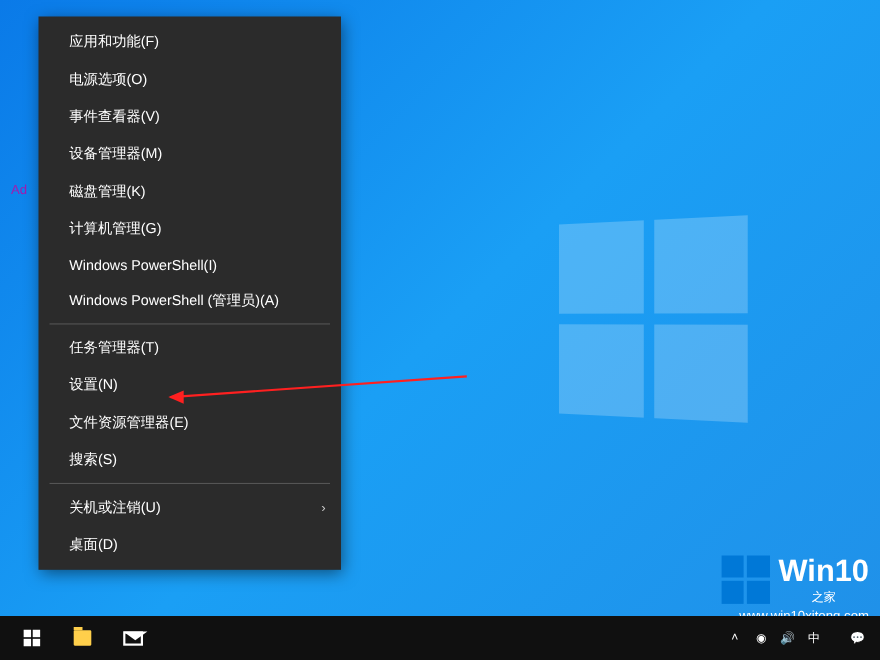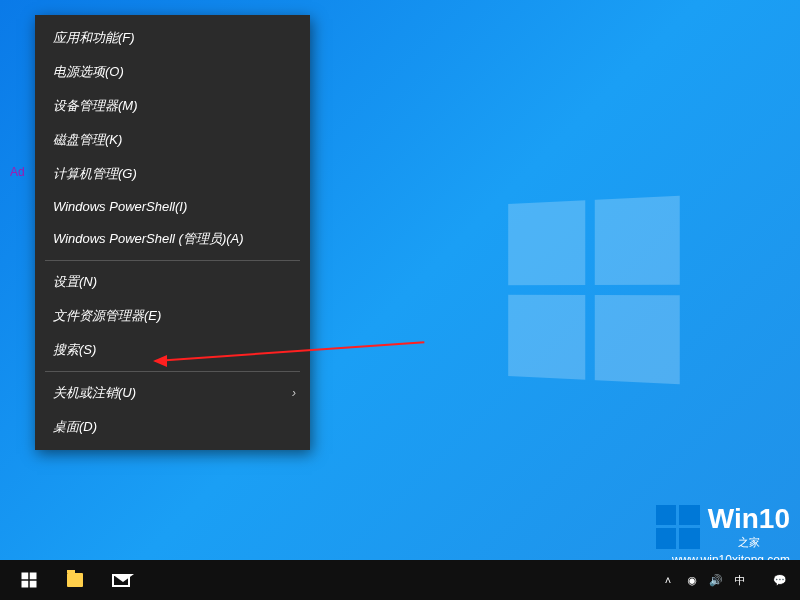--- a/index.html
+++ b/index.html
@@ -20,25 +20,24 @@
       color: #a21caf; font-size: 12px;
     }
     .context-menu {
       position: absolute; left: 35px; top: 15px;
       width: 275px;
       background: #2b2b2b; color: #fff;
       box-shadow: 2px 4px 14px rgba(0,0,0,.5);
       padding: 6px 0;
     }
     .menu-item {
-      padding: 8px 18px;
+      padding: 8px 28px;
       font-size: 13px;
       cursor: default;
       position: relative;
-      font-style: italic;
     }
     .menu-sep { height: 1px; background: #555; margin: 4px 10px; }
     .chevron {
       position: absolute; right: 14px; top: 50%; transform: translateY(-50%);
       font-size: 12px; color: #ccc;
     }
     .watermark {
       position: absolute; right: 10px; bottom: 50px;
       display: flex; align-items: center; color: #fff; margin-top: 18px;
     }
@@ -99,26 +98,28 @@
       <div></div>
       <div></div>
     </div>
 </div>
 
 <div class="desktop-icon-label">Ad</div>
 
 <div class="context-menu" id="ctx">
     <div class="menu-item"><span>应用和功能(F)</span></div>
     <div class="menu-item"><span>电源选项(O)</span></div>
+    <div class="menu-item"><span>事件查看器(V)</span></div>
     <div class="menu-item"><span>设备管理器(M)</span></div>
     <div class="menu-item"><span>磁盘管理(K)</span></div>
     <div class="menu-item"><span>计算机管理(G)</span></div>
     <div class="menu-item"><span>Windows PowerShell(I)</span></div>
     <div class="menu-item"><span>Windows PowerShell (管理员)(A)</span></div>
     <div class="menu-sep"></div>
+    <div class="menu-item"><span>任务管理器(T)</span></div>
     <div class="menu-item"><span>设置(N)</span></div>
     <div class="menu-item"><span>文件资源管理器(E)</span></div>
     <div class="menu-item"><span>搜索(S)</span></div>
     <div class="menu-sep"></div>
     <div class="menu-item"><span>关机或注销(U)</span><span class="chevron">›</span></div>
     <div class="menu-item"><span>桌面(D)</span></div>
   </div>
 
 <div class="arrow-annotation">
   <div class="arrow-head"></div>

